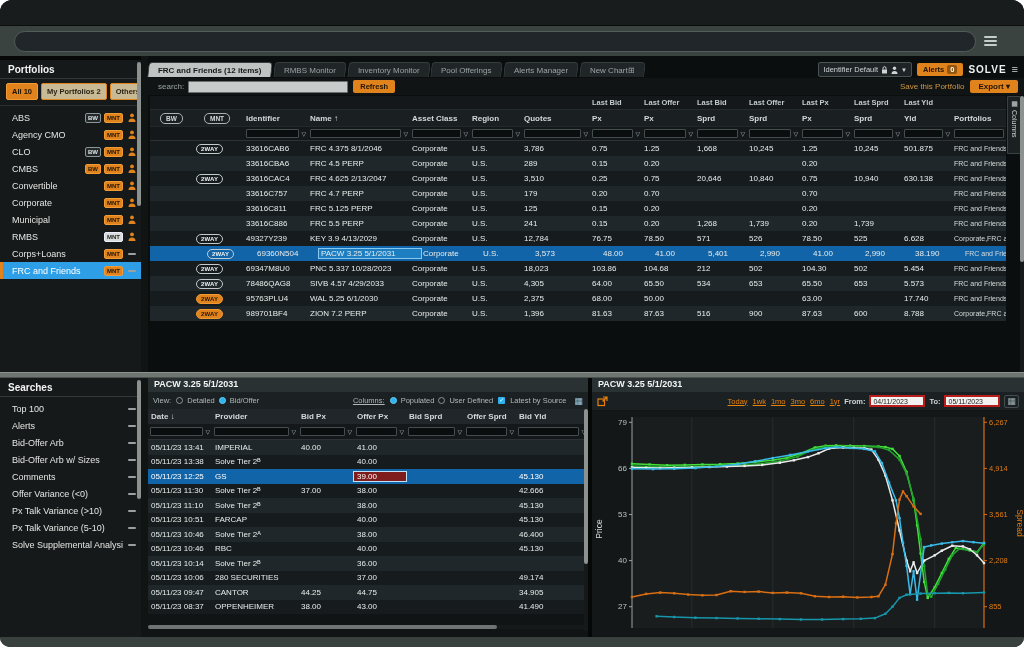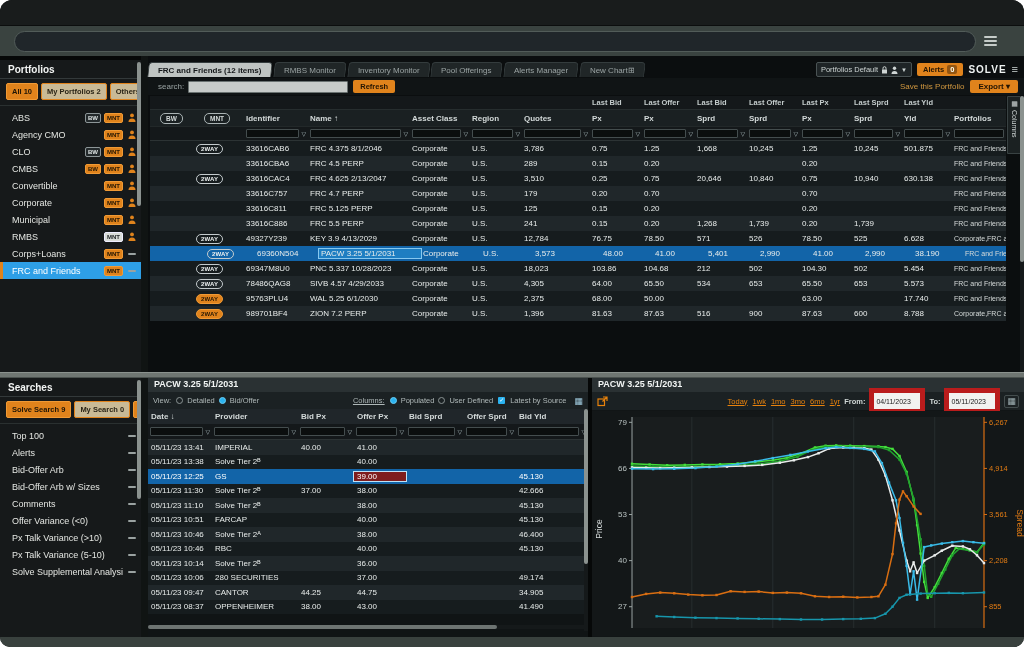--- a/index.html
+++ b/index.html
@@ -109,21 +109,21 @@
   .dvscroll i { position:absolute; top:0; width:4px; height:70%; background:#8b928f; border-radius:2px; }
   .dhscroll { position:absolute; left:0; bottom:8px; height:4px; width:436px; background:#15191a; }
   .dhscroll i { position:absolute; left:0; height:4px; width:80%; background:#6d7472; border-radius:2px; }
 
   
   .cpanel { position:absolute; left:592px; top:322px; width:432px; height:259px; background:#111516; }
   .ctoolbar { height:18px; display:flex; align-items:center; background:#1b2123; padding:0 5px; gap:4px; }
   .clinks { margin-left:auto; display:flex; gap:5px; }
   .clink { color:#e8820c; font-size:7.5px; text-decoration:underline; cursor:pointer; }
   .cfl { color:#cfd6d5; font-size:7.5px; font-weight:bold; }
-  .cdate { width:56px; height:12px; background:#f2f2f0; border:5px solid #b91c1c; font-size:7px; color:#222; padding:8px 2px; }
+  .cdate { width:56px; height:12px; background:#f2f2f0; border:2px solid #b91c1c; font-size:7px; color:#222; padding:0 2px; }
   .cgicon { color:#9fb0b3; font-size:9px; border:1px solid #444d4e; border-radius:2px; padding:0 2px; background:#20262 8; cursor:pointer; line-height:11px; }
   #chart-svg { display:block; margin-top:1px; }
 </style>
 </head>
 <body>
 
 <div class="window">
   <div class="titlebar"></div>
   <div class="browserbar">
     <input class="addressbar" value="" style="">
@@ -243,25 +243,20 @@
             </span>
           </div>
         </div>
       <div class="vscrollbar">
           <i></i>
         </div>
     </aside>
 
     <aside class="spanel" style="top:322px;height:259px;">
       <div class="ptitle">Searches</div>
-      <div class="pill-tabs" id="se-tabs">
-          <span class="ptab orange">Solve Search 9</span>
-          <span class="ptab tan">My Search 0</span>
-          <span class="ptab orange">+</span>
-        </div>
       <div class="side-list" id="se-list">
           <div class="sitem">
             <span class="lbl">Top 100</span>
             <span class="ticon">
               <i class="dashico"></i>
             </span>
           </div>
           <div class="sitem">
             <span class="lbl">Alerts</span>
             <span class="ticon">
@@ -336,21 +331,21 @@
             <div class="mtab">
               <span>Alerts Manager</span>
             </div>
             <div class="mtab">
               <span>New Chart</span>
               <span> ⊞</span>
             </div>
           </div>
         <div class="tabbar-right">
           <div class="qdrop">
-            <span>Portfolios Default</span>
+            <span>Identifier Default</span>
             <svg width="7" height="8" viewBox="0 0 7 8">
                 <rect x="1" y="3.5" width="5" height="4" fill="#cfd5d4"></rect>
                 <path d="M2 3.5 V2.2 a1.5 1.5 0 0 1 3 0 V3.5" fill="none" stroke="#cfd5d4" stroke-width="1"></path>
               </svg>
             <svg width="7" height="8" viewBox="0 0 7 8">
                 <circle cx="3.5" cy="2.2" r="1.7" fill="#cfd5d4"></circle>
                 <path d="M0.5 8 a3 3 0 0 1 6 0 Z" fill="#cfd5d4"></path>
               </svg>
             <span style="font-size:6px;">▼</span>
           </div>

